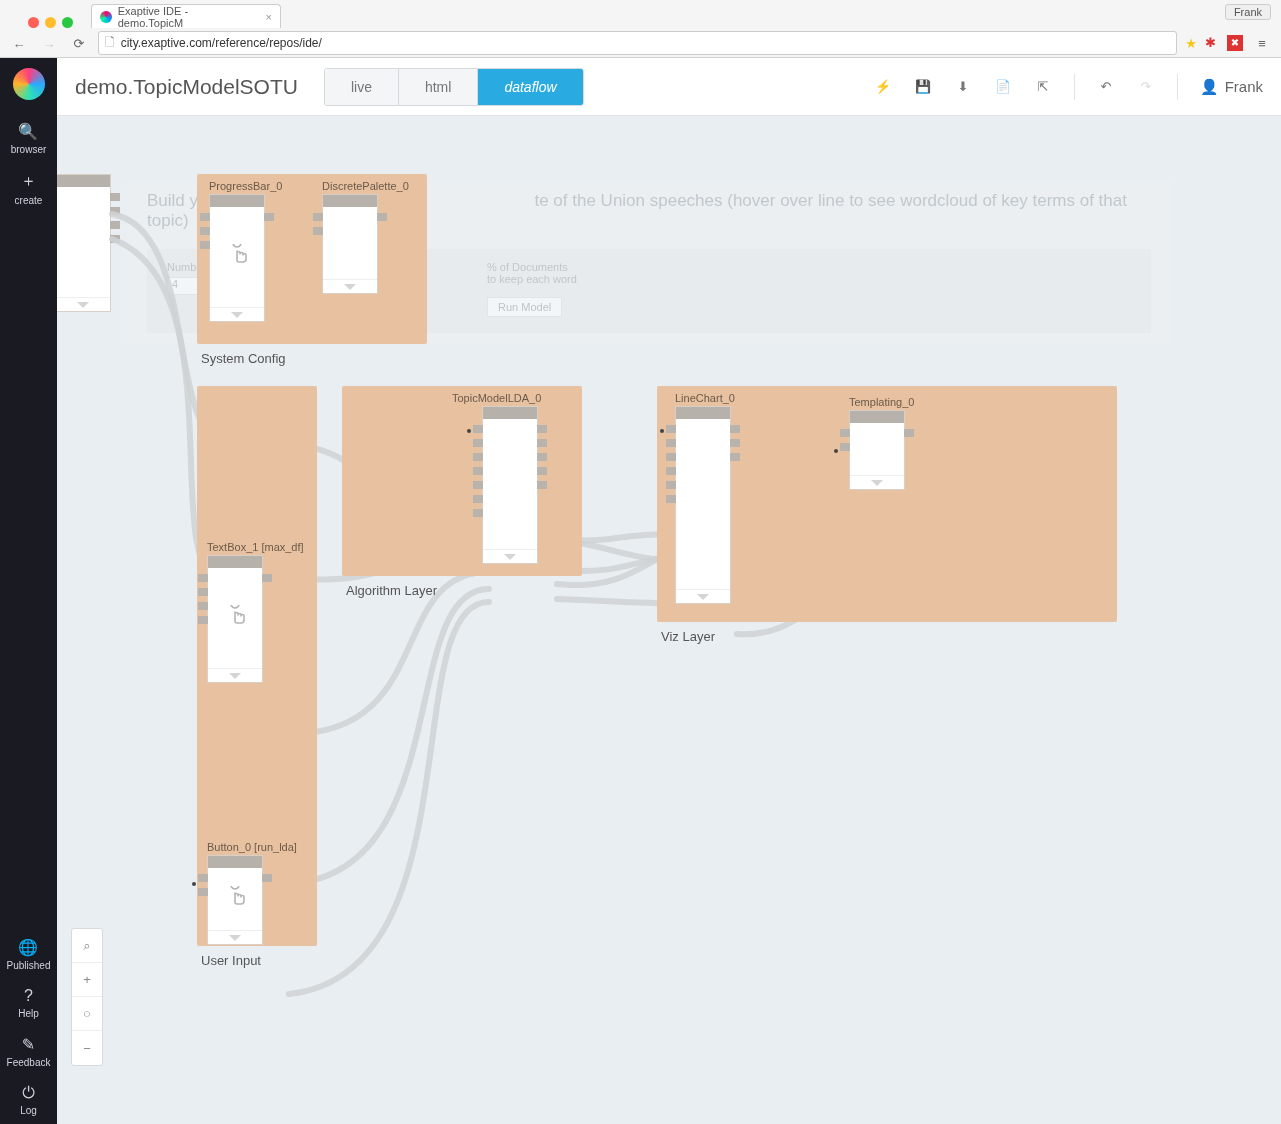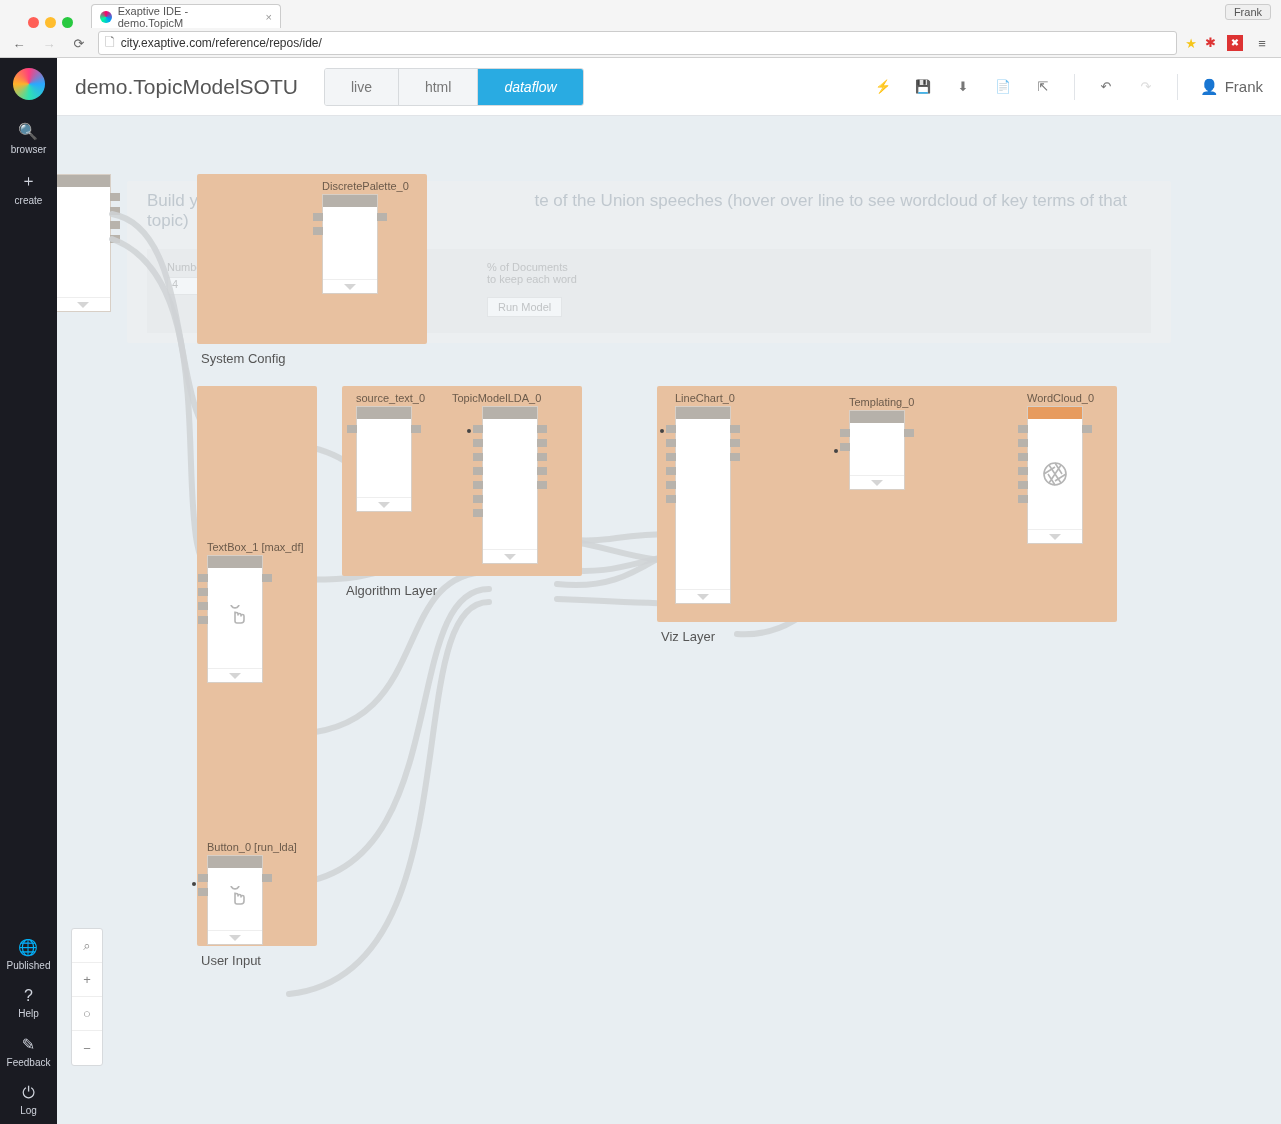--- a/index.html
+++ b/index.html
@@ -221,20 +221,40 @@
         <path class="wire" d="M 680 500 C 760 505, 790 422, 790 422"></path>
         <path class="wire" d="M 680 440 C 740 440, 750 430, 795 430"></path>
         <path class="wire" d="M 855 395 C 920 395, 935 385, 970 385"></path>
         <path class="wire" d="M 855 415 C 940 420, 940 460, 970 460"></path>
         <path class="wire" d="M 855 415 C 910 420, 920 430, 970 430"></path>
         <path class="wire" d="M 680 452 C 800 460, 900 400, 970 400"></path>
       </svg>
 
       <div class="group" style="left:140px; top:40px; width:230px; height:170px">
         <div class="glabel">System Config</div>
+        <div class="node" style="left:12px; top:6px">
+          <div class="nlabel">ProgressBar_0</div>
+          <div class="nbody">
+              <div class="nheader"></div>
+              <div class="ncontent">
+                <svg class="touch-ic">
+                  <use href="#touch-icon"></use>
+                </svg>
+              </div>
+              <div class="nfooter"></div>
+            <div class="ports-l">
+                <div class="port"></div>
+                <div class="port"></div>
+                <div class="port"></div>
+              </div>
+            <div class="ports-r">
+                <div class="port"></div>
+              </div>
+          </div>
+        </div>
         <div class="node" style="left:125px; top:6px">
           <div class="nlabel">DiscretePalette_0</div>
           <div class="nbody">
               <div class="nheader"></div>
               <div class="ncontent" style="height:72px"></div>
               <div class="nfooter"></div>
             <div class="ports-l">
                 <div class="port"></div>
                 <div class="port"></div>
               </div>
@@ -285,34 +305,20 @@
             <div class="ports-r">
                 <div class="port"></div>
               </div>
             <div class="portdot" style="left:-16px; top:26px"></div>
           </div>
         </div>
       </div>
 
       <div class="group" style="left:285px; top:252px; width:240px; height:190px">
         <div class="glabel">Algorithm Layer</div>
-        <div class="node" style="left:14px; top:6px">
-          <div class="nlabel">source_text_0</div>
-          <div class="nbody">
-              <div class="nheader"></div>
-              <div class="ncontent" style="height:78px"></div>
-              <div class="nfooter"></div>
-            <div class="ports-l">
-                <div class="port"></div>
-              </div>
-            <div class="ports-r">
-                <div class="port"></div>
-              </div>
-          </div>
-        </div>
         <div class="node" style="left:140px; top:6px">
           <div class="nlabel" style="margin-left:-30px">TopicModelLDA_0</div>
           <div class="nbody">
               <div class="nheader"></div>
               <div class="ncontent" style="height:130px"></div>
               <div class="nfooter"></div>
             <div class="ports-l">
                 <div class="port"></div>
                 <div class="port"></div>
                 <div class="port"></div>
@@ -364,43 +370,20 @@
               <div class="ncontent" style="height:52px"></div>
               <div class="nfooter"></div>
             <div class="ports-l">
                 <div class="port"></div>
                 <div class="port"></div>
               </div>
             <div class="ports-r">
                 <div class="port"></div>
               </div>
             <div class="portdot" style="left:-16px; top:38px"></div>
-          </div>
-        </div>
-        <div class="node" style="left:370px; top:6px">
-          <div class="nlabel">WordCloud_0</div>
-          <div class="nbody">
-              <div class="nheader orange"></div>
-              <div class="ncontent" style="height:110px">
-                <svg class="aperture-ic">
-                  <use href="#aperture-icon"></use>
-                </svg>
-              </div>
-              <div class="nfooter"></div>
-            <div class="ports-l">
-                <div class="port"></div>
-                <div class="port"></div>
-                <div class="port"></div>
-                <div class="port"></div>
-                <div class="port"></div>
-                <div class="port"></div>
-              </div>
-            <div class="ports-r">
-                <div class="port"></div>
-              </div>
           </div>
         </div>
       </div>
 
       <div class="zoomctrl">
         <div class="zbtn">⌕</div>
         <div class="zbtn">+</div>
         <div class="zbtn">○</div>
         <div class="zbtn">−</div>
       </div>

